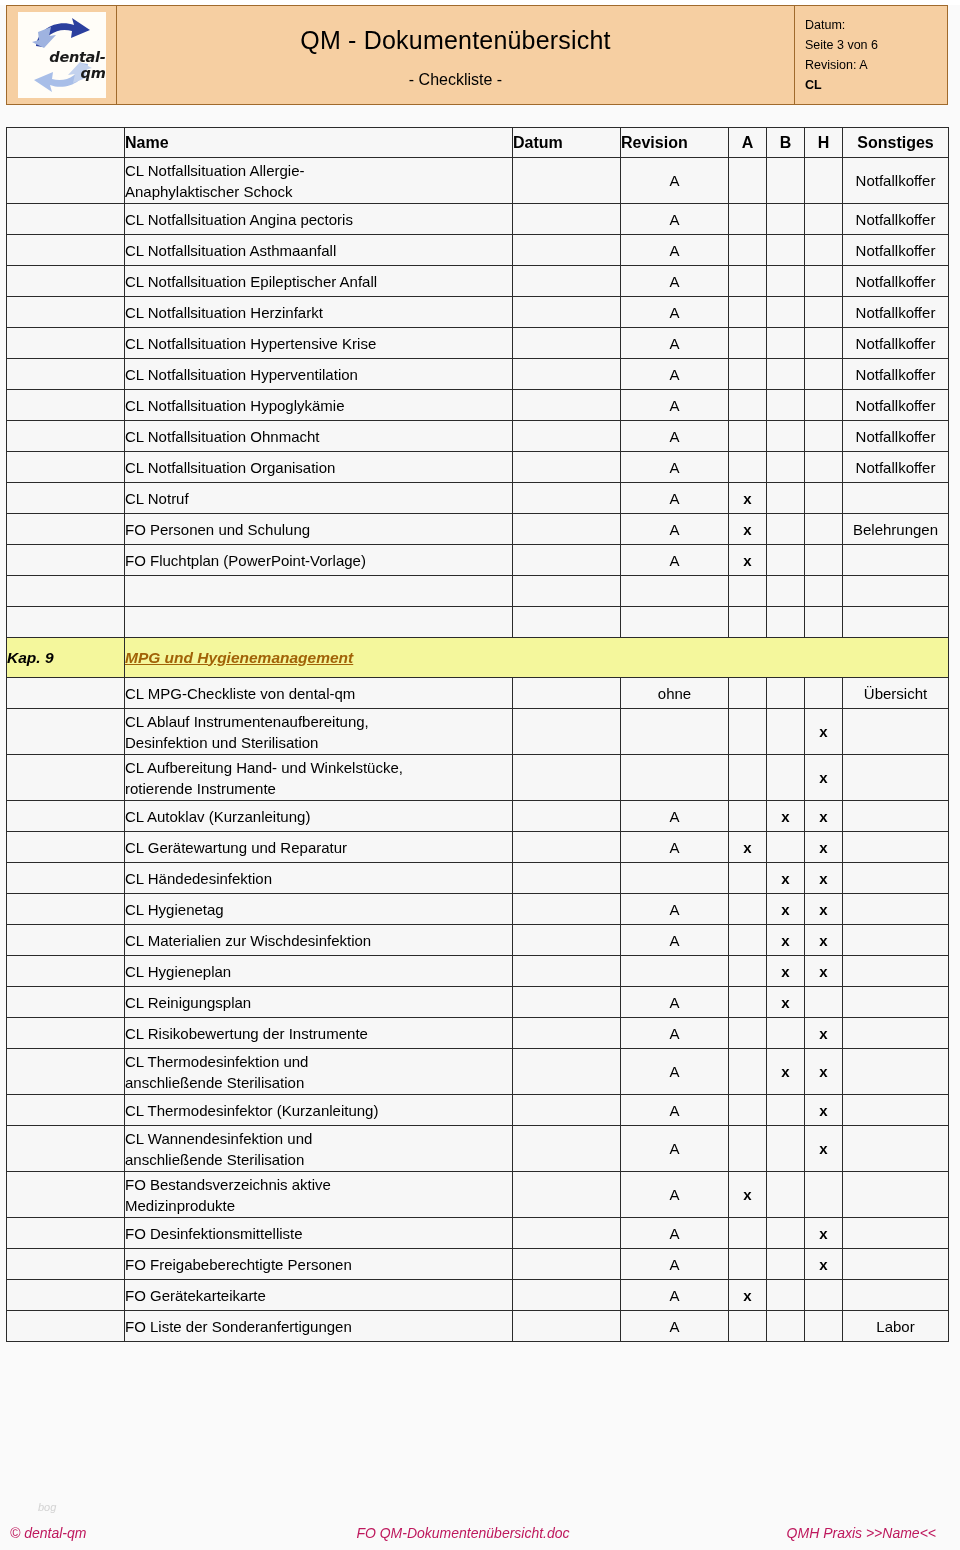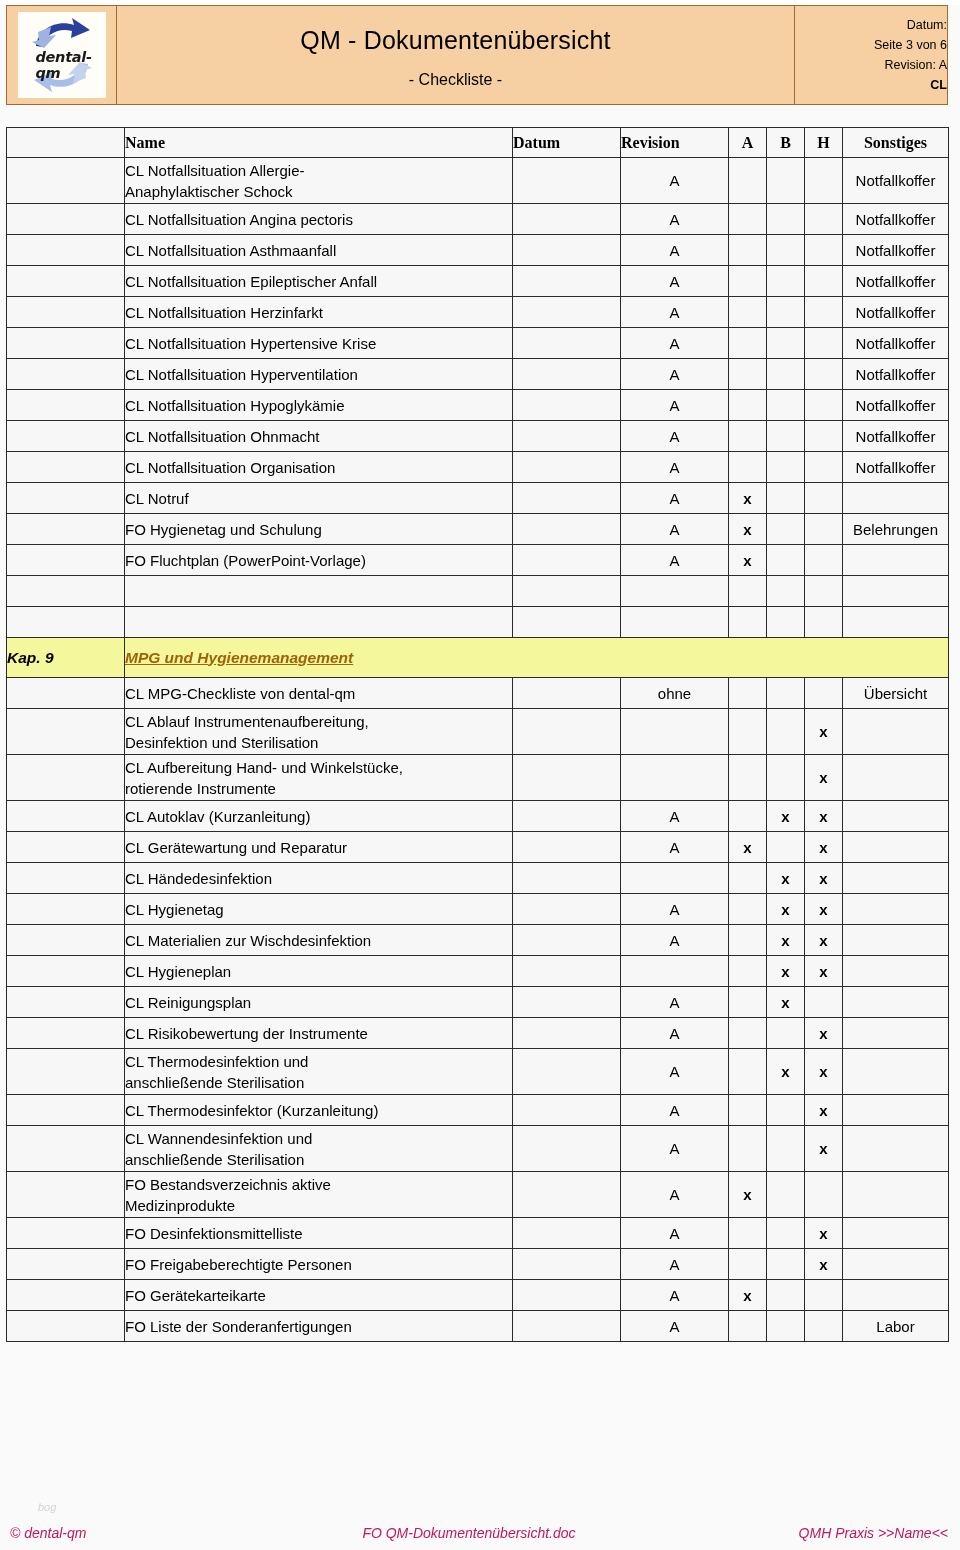--- a/index.html
+++ b/index.html
@@ -54,20 +54,21 @@
   .logo-word {
     position: absolute;
     left: 18px;
     top: 37px;
     font-family: "DejaVu Sans", sans-serif;
     font-style: italic;
     font-weight: bold;
     font-size: 14.5px;
     letter-spacing: -0.3px;
     color: #1a1a1a;
+    text-align: right;
   }
   .title-cell {
     flex: 1 1 auto;
     display: flex;
     flex-direction: column;
     align-items: center;
     justify-content: center;
     box-sizing: border-box;
     border-right: 1.5px solid #a06a2c;
     padding-top: 4px;
@@ -82,21 +83,20 @@
     font-size: 16px;
     margin-top: 16px;
   }
   .meta-cell {
     width: 152px;
     flex: 0 0 152px;
     box-sizing: border-box;
     padding: 9px 0 16px 10px;
     font-size: 12.5px;
     line-height: 20px;
-    text-align: right;
   }
   .meta-cell .bold { font-weight: bold; }
 
   
   .tbl-wrap {
     margin: 22px 0 0 6px;
     width: 942px;
   }
   table.doc {
     border-collapse: collapse;
@@ -109,21 +109,20 @@
     padding: 0;
     background: #f7f7f7;
     box-sizing: border-box;
   }
   thead th {
     background: #dcdcdc;
     font-weight: bold;
     font-size: 16px;
     height: 30px;
     border-bottom: 2.5px solid #2b2b2b;
-    font-family: Liberation Serif, serif;
   }
   .c-kap   { width: 118px; }
   .c-name  { width: 388px; }
   .c-datum { width: 108px; }
   .c-rev   { width: 108px; }
   .c-a     { width: 38px; }
   .c-b     { width: 38px; }
   .c-h     { width: 38px; }
   .c-sonst { width: 106px; }
 
@@ -182,21 +181,21 @@
     left: 0;
     top: 1520px;
     width: 960px;
     display: flex;
     font-style: italic;
     font-size: 14px;
     color: #be185d;
   }
   .foot-left   { width: 270px; padding-left: 10px; text-align: left; }
   .foot-center { flex: 1 1 auto; text-align: center; }
-  .foot-right  { width: 290px; text-align: right; padding-right: 12px; }
+  .foot-right  { width: 290px; text-align: right; padding-right: 24px; }
 </style>
 </head>
 <body>
 
 <div class="page">
 
   <div class="doc-header">
 
     <div class="logo-cell">
       <div class="logo-box">
@@ -358,21 +357,21 @@
             <td class="name">CL Notruf</td>
             <td class="mid"></td>
             <td class="mid">A</td>
             <td class="mark">x</td>
             <td class="mark"></td>
             <td class="mark"></td>
             <td class="sonst"></td>
           </tr>
           <tr class="row">
             <td class="mid"></td>
-            <td class="name">FO Hygienetag und Schulung</td>
+            <td class="name">FO Personen und Schulung</td>
             <td class="mid"></td>
             <td class="mid">A</td>
             <td class="mark">x</td>
             <td class="mark"></td>
             <td class="mark"></td>
             <td class="sonst">Belehrungen</td>
           </tr>
           <tr class="row">
             <td class="mid"></td>
             <td class="name">FO Fluchtplan (PowerPoint-Vorlage)</td>

